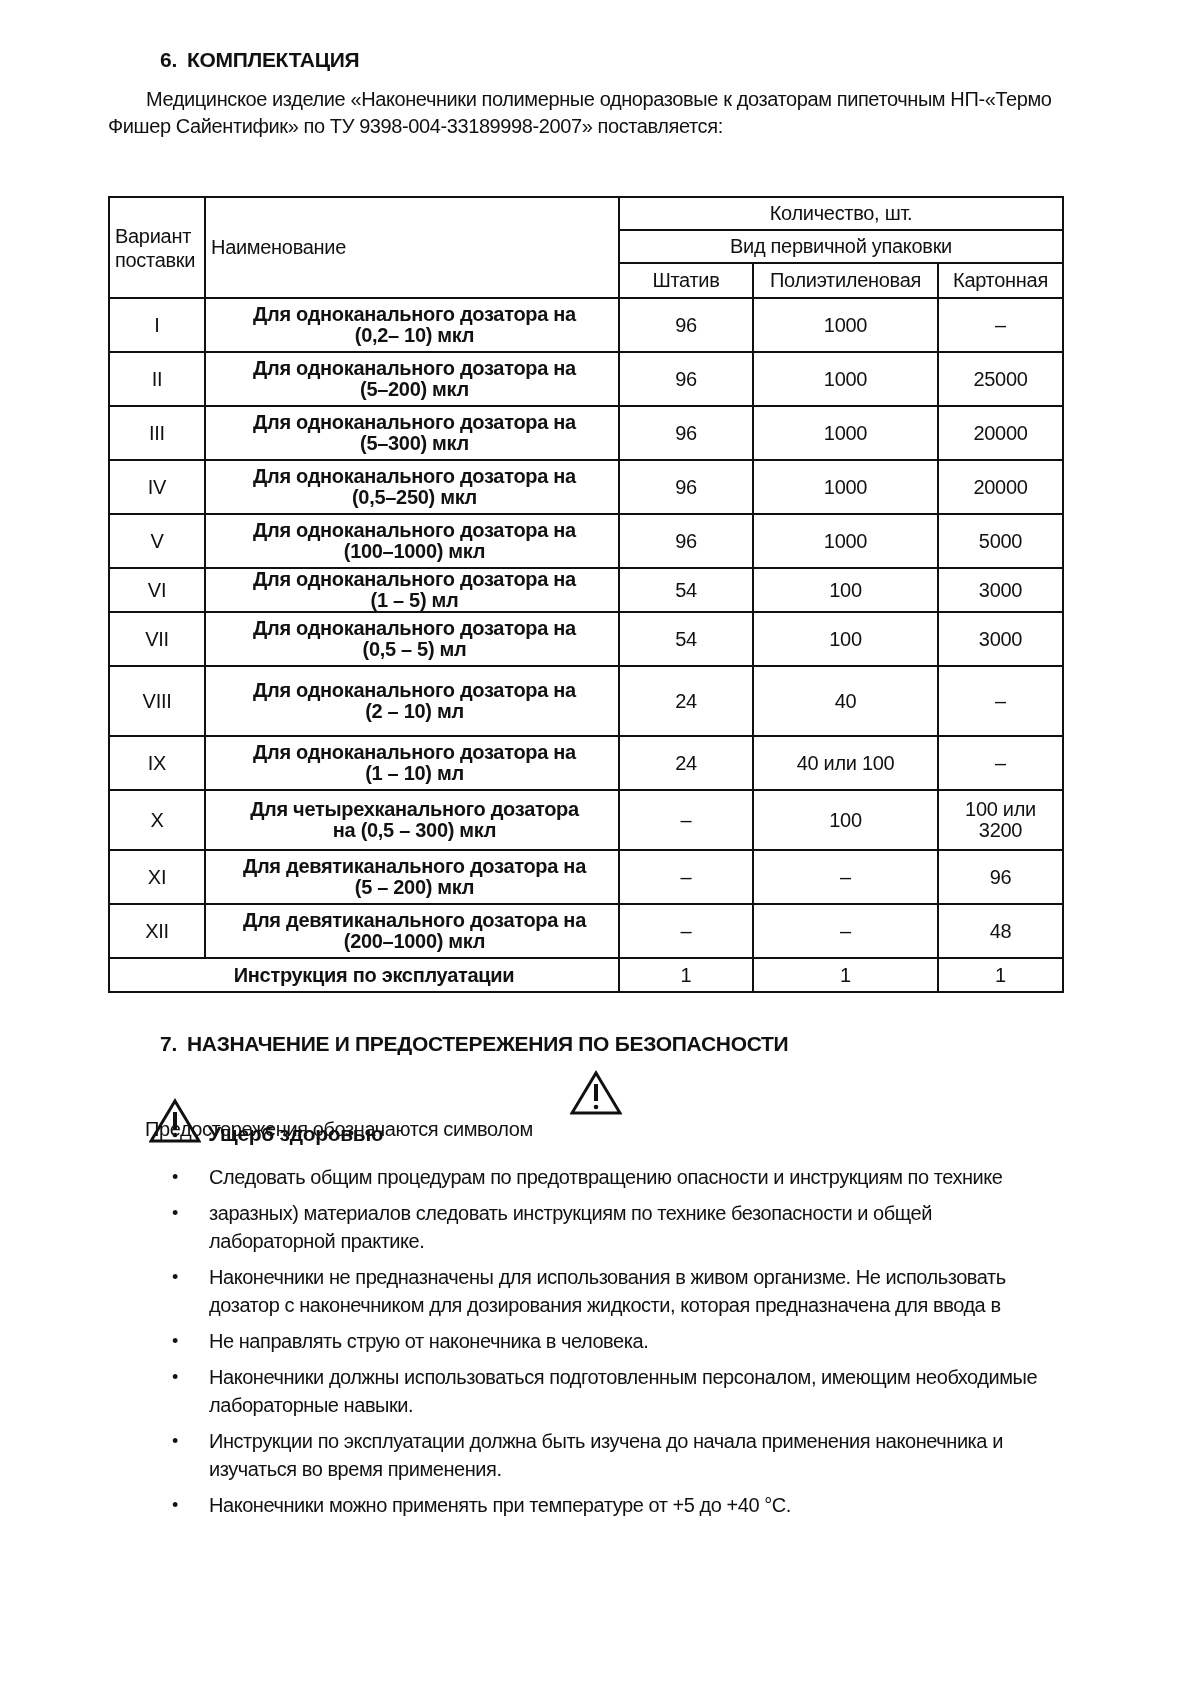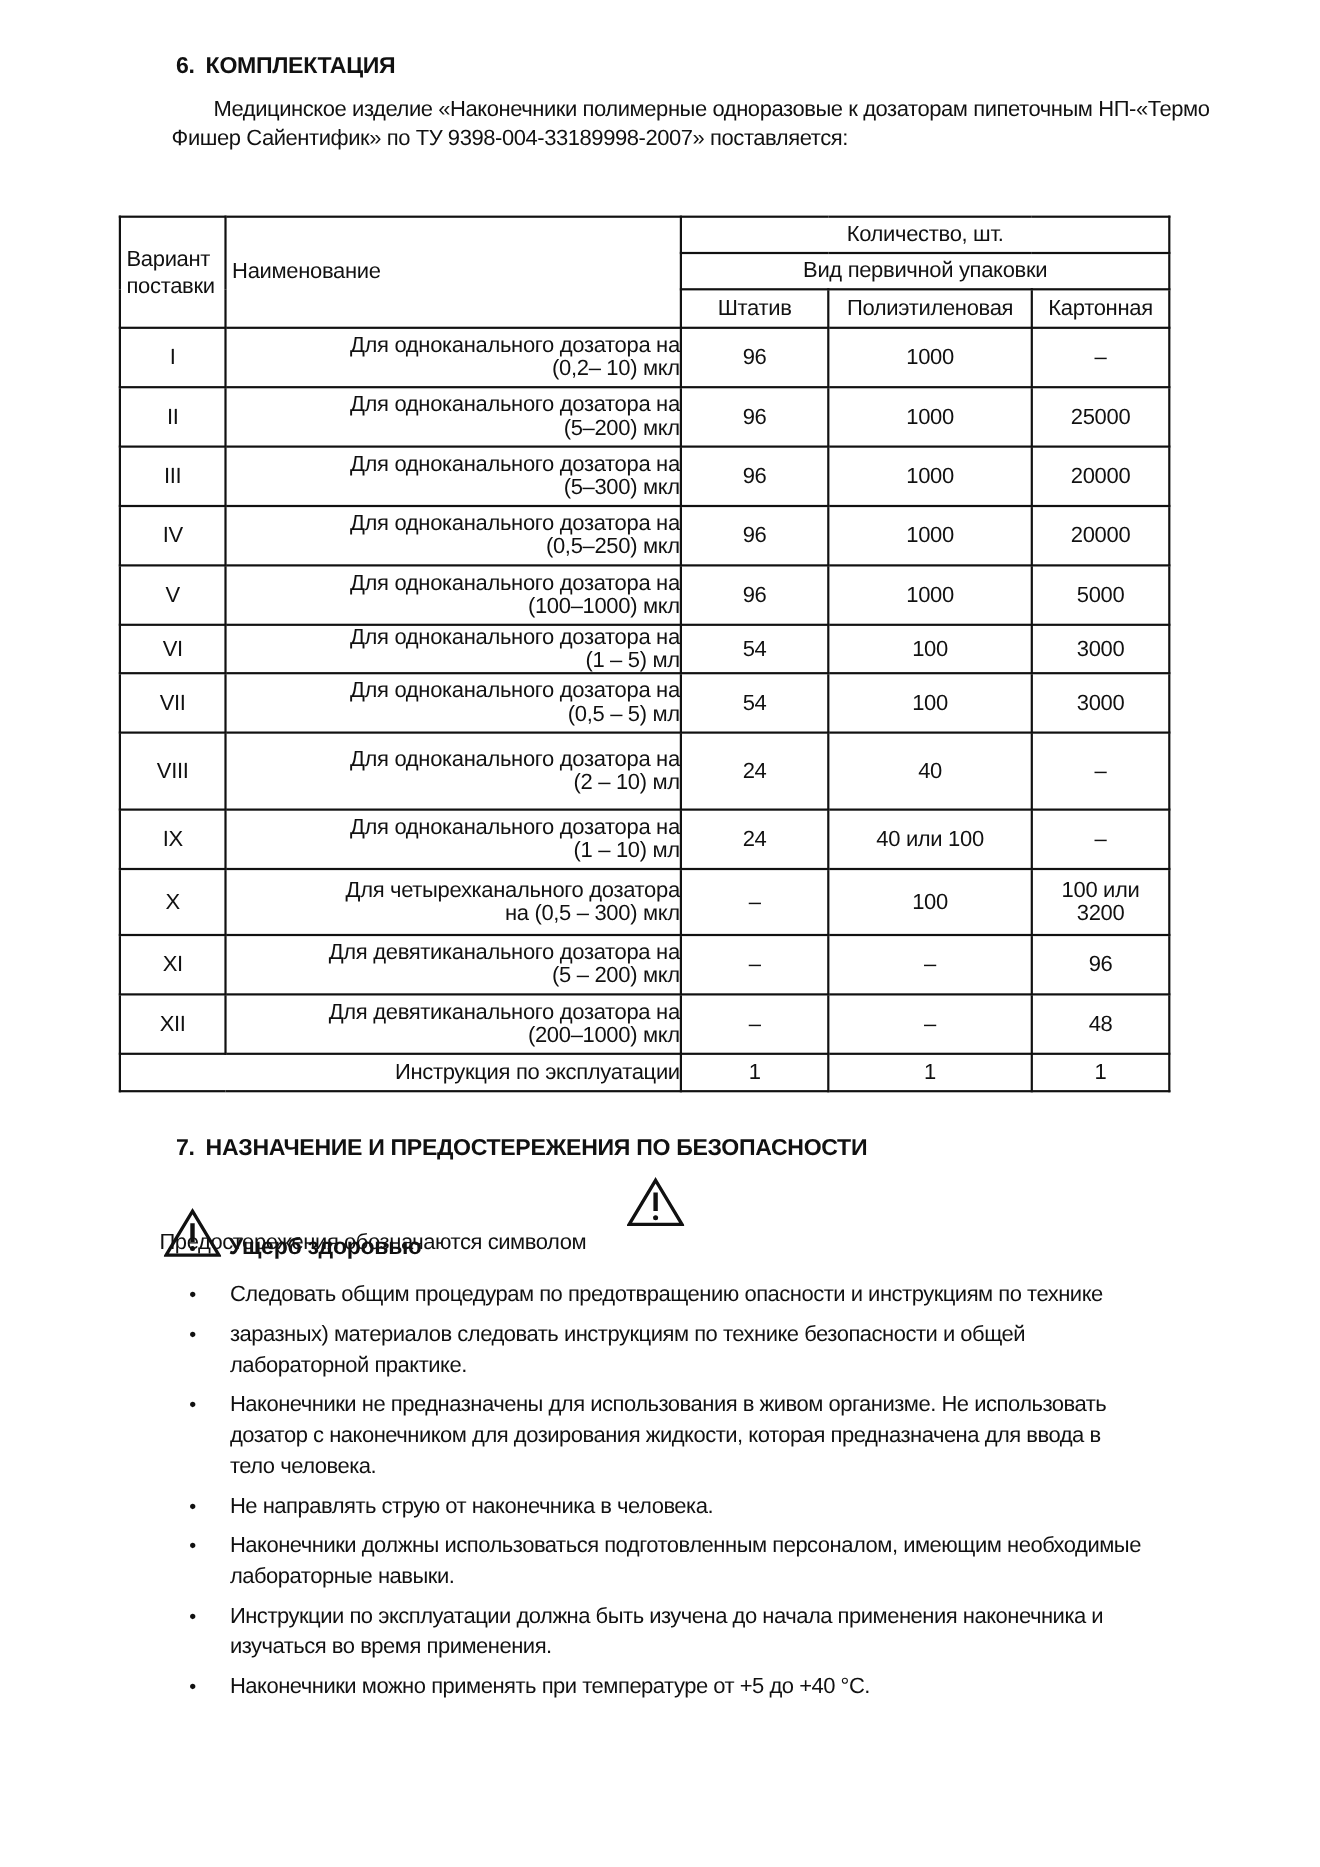--- a/index.html
+++ b/index.html
@@ -23,21 +23,21 @@
   .kit-table {
     position: absolute; left: 108px; top: 196px;
     border-collapse: collapse; table-layout: fixed;
     font-size: 20px; letter-spacing: -0.3px;
   }
   .kit-table td {
     border: 2px solid #111111; padding: 0; vertical-align: middle;
     line-height: 21px;
   }
   .kit-table .c { text-align: center; }
-  .kit-table .name { padding-left: 5px; text-align: right; }
+  .kit-table .name { padding-left: 5px; text-align: center; font-weight: bold; }
   .kit-table .variant-h { padding-left: 5px; text-align: left; line-height: 24px; }
   .kit-table .hdr-name { padding-left: 5px; }
 
   
   .warn-icon { position: absolute; }
   .bullets {
     position: absolute; left: 162px; top: 1163px; width: 900px;
     list-style: none; margin: 0; padding: 0;
     font-size: 20px; letter-spacing: -0.45px;
   }
@@ -49,21 +49,21 @@
     position: absolute; left: 10px; top: 0; font-size: 18px;
   }
 </style>
 </head>
 <body>
 
 <div class="h-section" style="left:160px; top:48px;">
   <span class="num">6.</span><span>КОМПЛЕКТАЦИЯ</span>
 </div>
 
-<div class="para" style="left:108px; top:86px; width:1000px;margin-left:48px;">
+<div class="para" style="left:108px; top:86px; width:1000px;">
   <div style="white-space:nowrap;"><span class="ind"></span><span>Медицинское изделие «Наконечники полимерные одноразовые к дозаторам пипеточным НП-«Термо</span></div>
   <div style="white-space:nowrap;"><span>Фишер Сайентифик» по ТУ 9398-004-33189998-2007» поставляется:</span></div>
 </div>
 
 <table class="kit-table">
   <colgroup>
     <col style="width:96px">
       <col style="width:414px">
       <col style="width:134px">
       <col style="width:185px">
@@ -243,21 +243,20 @@
     </li>
   <li>
       <span class="dot">•</span>
       <div>заразных) материалов следовать инструкциям по технике безопасности и общей</div>
       <div>лабораторной практике.</div>
     </li>
   <li>
       <span class="dot">•</span>
       <div>Наконечники не предназначены для использования в живом организме. Не использовать</div>
       <div>дозатор с наконечником для дозирования жидкости, которая предназначена для ввода в</div>
-      <div>тело человека.</div>
     </li>
   <li>
       <span class="dot">•</span>
       <div>Не направлять струю от наконечника в человека.</div>
     </li>
   <li>
       <span class="dot">•</span>
       <div>Наконечники должны использоваться подготовленным персоналом, имеющим необходимые</div>
       <div>лабораторные навыки.</div>
     </li>

